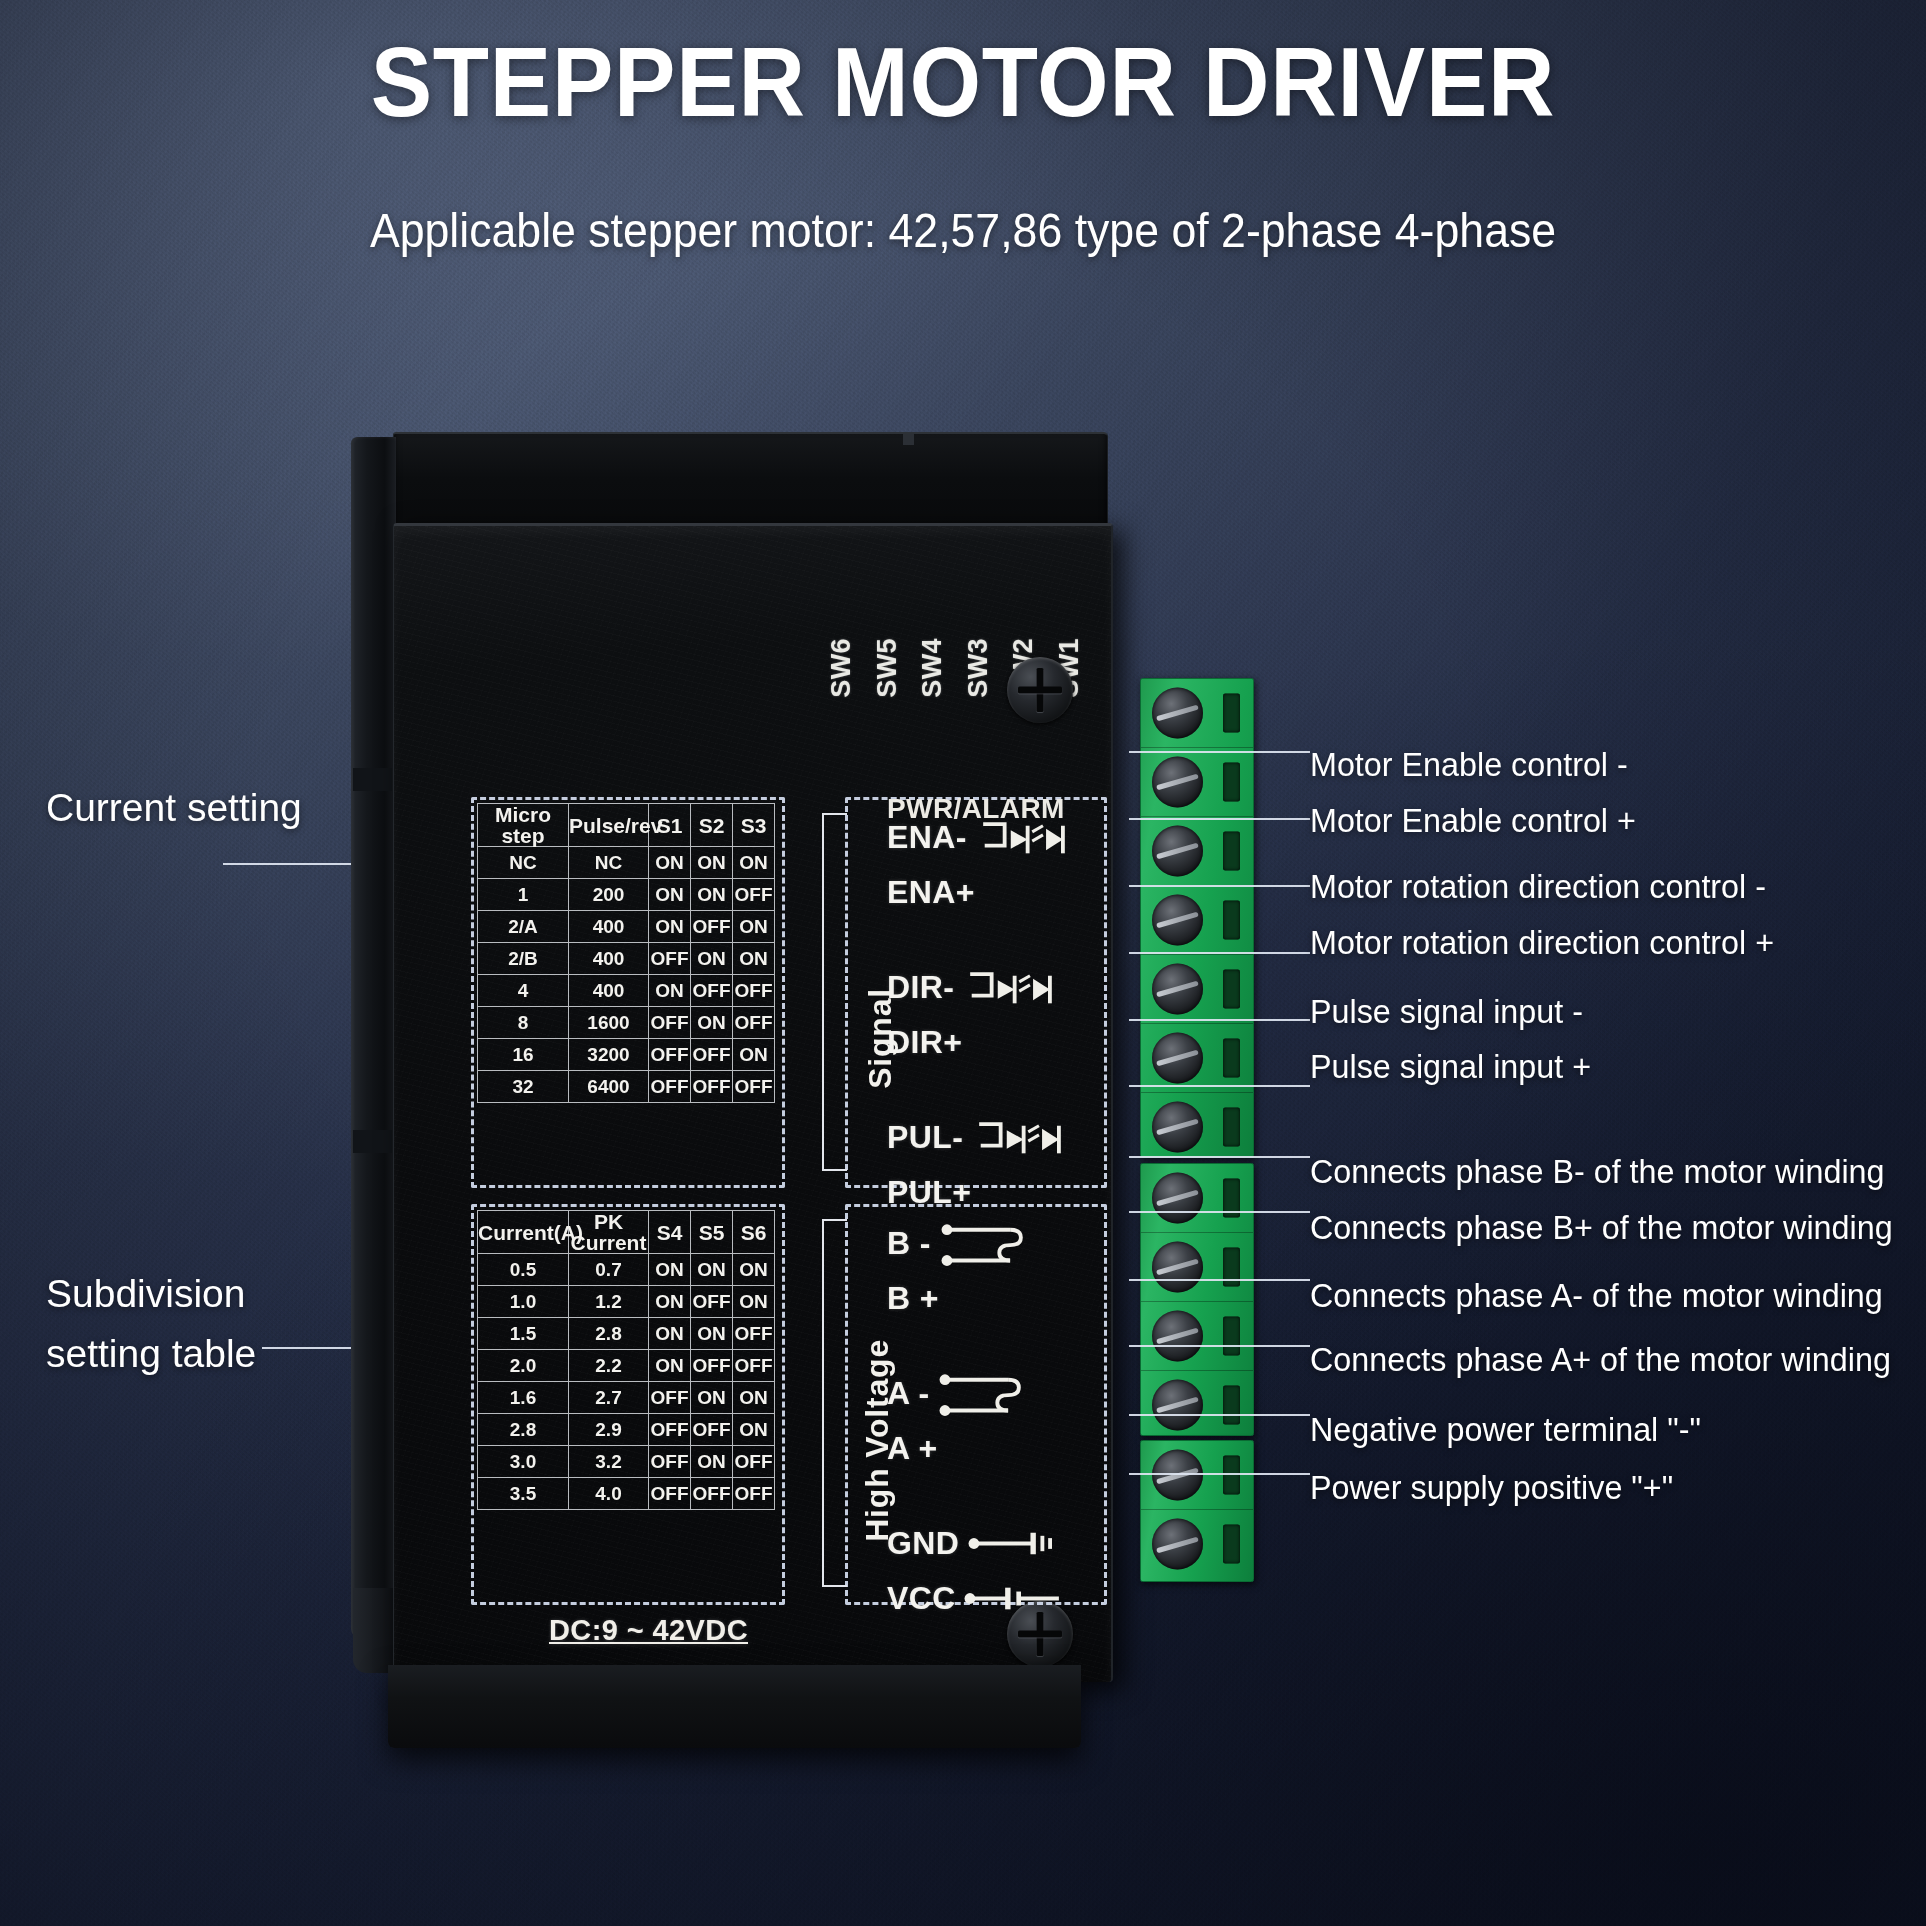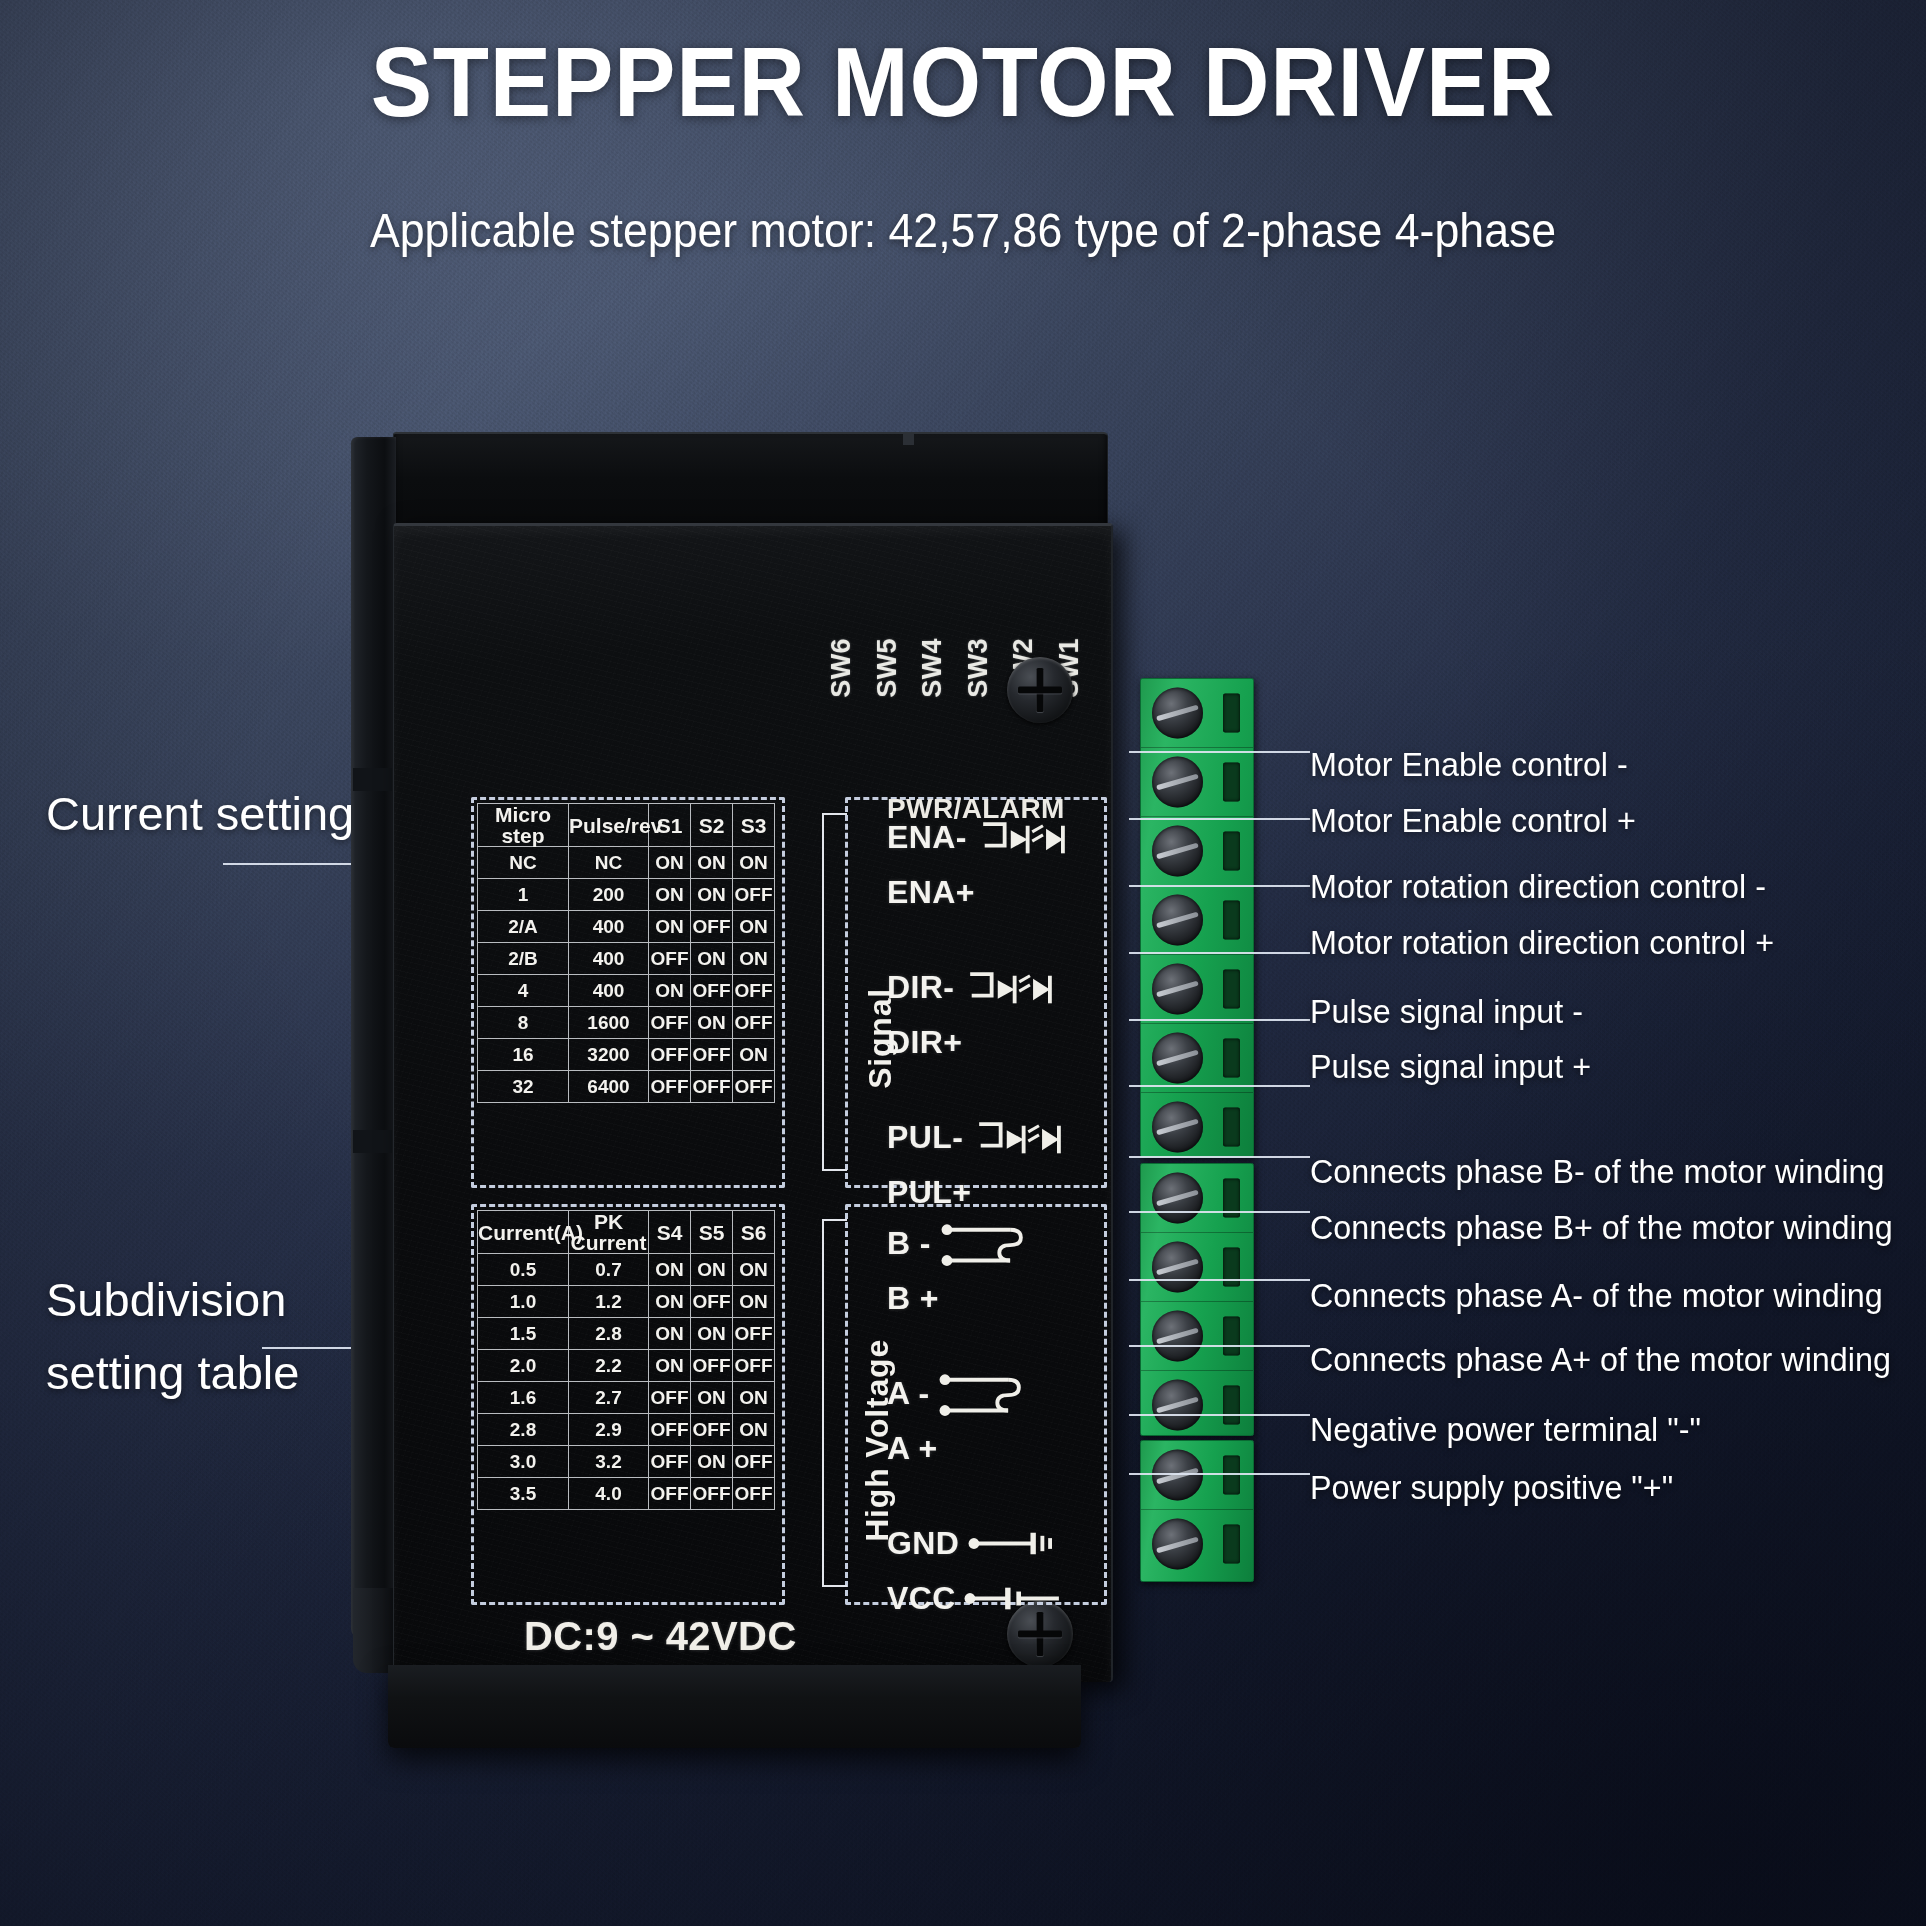--- a/index.html
+++ b/index.html
@@ -132,25 +132,25 @@
     background:linear-gradient(90deg,#c8ccd2,#8a8f96);transform:rotate(-16deg);}
   .tslot{position:absolute;right:13px;top:50%;transform:translateY(-50%);
     width:17px;height:39px;border-radius:2.3px;background:#0a3a1d;
     box-shadow:inset 0 0 3.9px rgba(0,0,0,.9);}
 
   
   .callout{position:absolute;color:#ffffff;font-size:34px;line-height:1;white-space:nowrap;
     transform:scaleX(.95);transform-origin:0 50%;text-shadow:0 1.5px 6.2px rgba(0,0,0,.55);}
   .lline{position:absolute;height:1.5px;background:#dfe6f2;opacity:.92;}
 
-  .left-label{position:absolute;color:#ffffff;font-size:47px;line-height:1.55;
+  .left-label{position:absolute;color:#ffffff;font-size:39px;line-height:1.55;
     text-shadow:0 1.5px 6.2px rgba(0,0,0,.5);}
 
-  #dcrange{position:absolute;left:130px;top:1088px;font-size:40px;font-weight:700;color:#f1efe9;
-    letter-spacing:0.4px;text-shadow:0 0 3.9px rgba(255,255,255,.2);}
+  #dcrange{position:absolute;left:155px;top:1088px;font-size:29px;font-weight:700;color:#f1efe9;
+    letter-spacing:0.4px;text-shadow:0 0 3.9px rgba(255,255,255,.2);text-decoration:underline;}
 </style>
 </head>
 <body>
 
 <div id="bg"></div>
 <div id="grain"></div>
 <div id="vignette"></div>
 
 <div id="title">STEPPER MOTOR DRIVER</div>
 <div id="subtitle">Applicable stepper motor: 42,57,86 type of 2-phase 4-phase</div>

